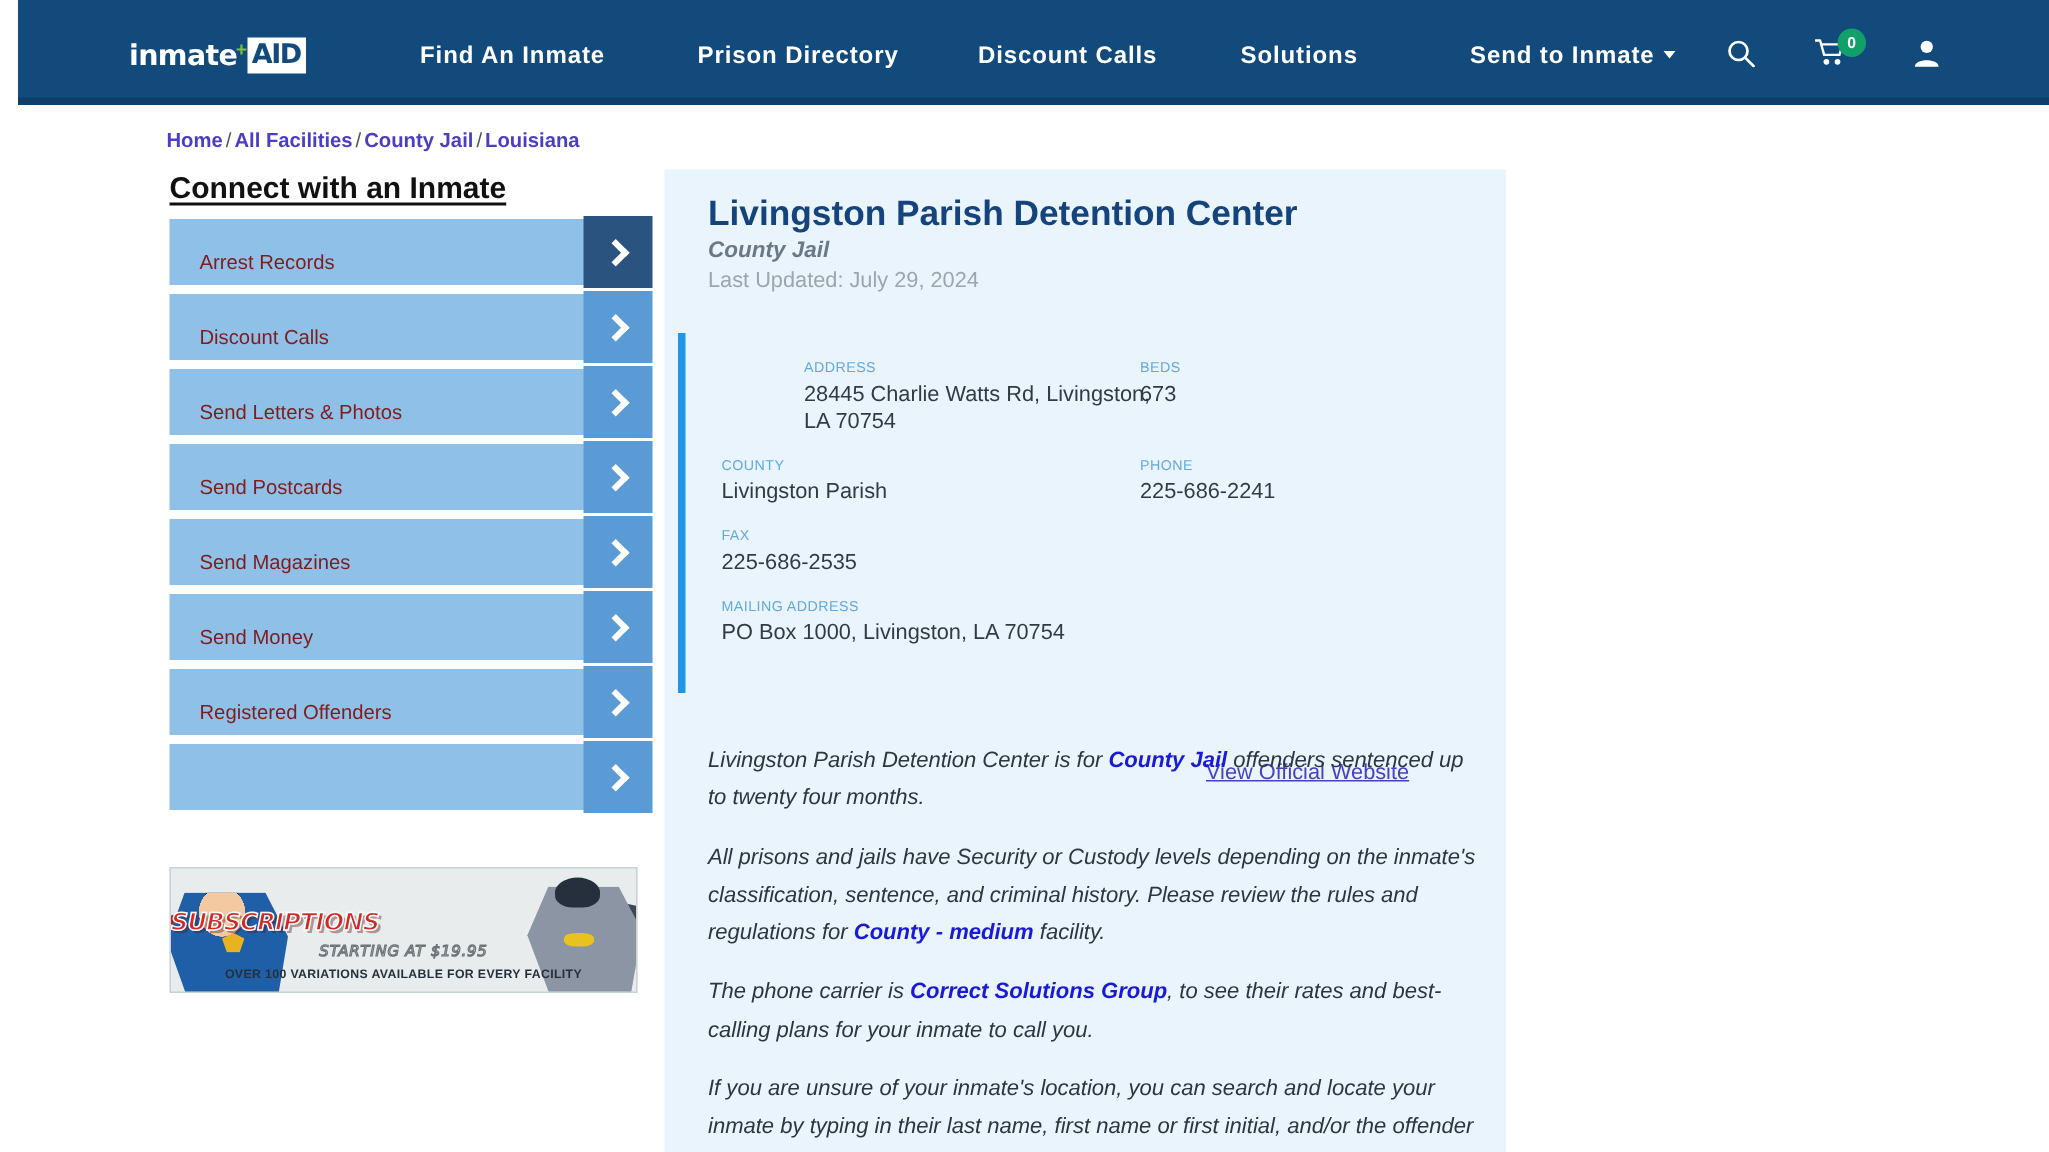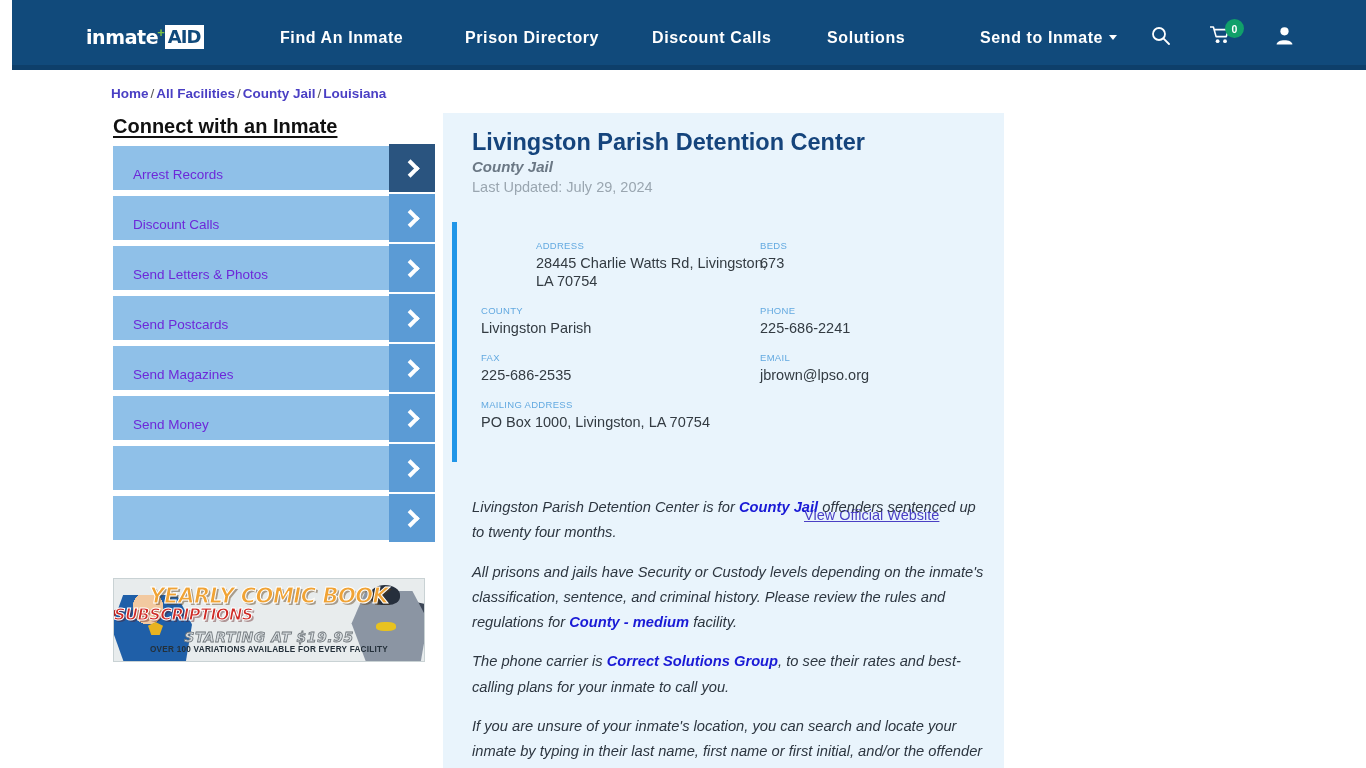--- a/index.html
+++ b/index.html
@@ -74,21 +74,21 @@
     text-decoration: underline; text-underline-offset: 3px;
   }
   #side-buttons { position: absolute; left: 113px; top: 146px; width: 320px; }
   .side-btn {
     position: relative; width: 320px; height: 44px;
     background: #8fc0e8; margin-bottom: 6px; cursor: pointer;
   }
   .side-btn .label {
     position: absolute; left: 20px; top: 0; height: 56px;
     display: flex; align-items: center;
-    color: #6d28d9; font-size: 13.5px;
+    color: #7f1d1d; font-size: 13.5px;
   }
   .arrow-box {
     position: absolute; right: -2px; top: -2px;
     width: 46px; height: 48px; background: #5b9bd5;
     display: flex; align-items: center; justify-content: center;
   }
   .side-btn.active .arrow-box { background: #2a547f; }
   .chev {
     width: 13px; height: 13px;
     border-right: 4px solid #ffffff;
@@ -150,21 +150,21 @@
     font-family: "DejaVu Sans", sans-serif;
     font-size: 16px; font-weight: 700; font-style: italic;
     color: #cf2b26; letter-spacing: -0.5px;
     -webkit-text-stroke: 1px #ffffff;
     text-shadow: 2px 2px 0 rgba(90,20,20,.4);
     z-index: 3;
   }
   .ad-l3 {
     position: absolute; left: 0; right: 0; top: 50px; text-align: center;
     font-family: "DejaVu Sans", sans-serif;
-    font-size: 14px; font-weight: 700; font-style: italic;
+    font-size: 10px; font-weight: 400; font-style: italic;
     color: #d8dde0; -webkit-text-stroke: 0.8px #6d7479;
     letter-spacing: 0.5px; z-index: 3;
   }
   .ad-l4 {
     position: absolute; left: 0; right: 0; top: 66px; text-align: center;
     font-size: 8.2px; font-weight: 700; color: #24303a;
     letter-spacing: 0.25px; z-index: 3;
   }
 
   
@@ -290,40 +290,40 @@
         <span class="chev"></span>
       </span>
   </div>
   <div class="side-btn">
     <span class="label">Send Money</span>
     <span class="arrow-box">
         <span class="chev"></span>
       </span>
   </div>
   <div class="side-btn">
+    <span class="label">Registered Offenders</span>
     <span class="arrow-box">
         <span class="chev"></span>
       </span>
   </div>
   <div class="side-btn">
     <span class="arrow-box">
         <span class="chev"></span>
       </span>
   </div>
 </div>
 
 <div id="ad-banner">
   <div class="cape-left"></div>
   <div class="hero-left"></div>
   <div class="emblem-left"></div>
   <div class="cape-right"></div>
   <div class="hero-right"></div>
   <div class="cowl-right"></div>
   <div class="emblem-right"></div>
-  <div class="ad-l1">YEARLY COMIC BOOK</div>
   <div class="ad-l2">SUBSCRIPTIONS</div>
   <div class="ad-l3">STARTING AT $19.95</div>
   <div class="ad-l4">OVER 100 VARIATIONS AVAILABLE FOR EVERY FACILITY</div>
 </div>
 
 <div id="main-panel">
   <div id="facility-title">Livingston Parish Detention Center</div>
   <div id="facility-type">County Jail</div>
   <div id="facility-updated">Last Updated: July 29, 2024</div>
 
@@ -340,24 +340,20 @@
       <div class="info-label">COUNTY</div>
       <div class="info-value">Livingston Parish</div>
     </div>
     <div class="info-item" style="left:303px; top:83px; width:220px;">
       <div class="info-label">PHONE</div>
       <div class="info-value">225-686-2241</div>
     </div>
     <div class="info-item" style="left:24px; top:130px; width:240px;">
       <div class="info-label">FAX</div>
       <div class="info-value">225-686-2535</div>
-    </div>
-    <div class="info-item" style="left:303px; top:130px; width:220px;">
-      <div class="info-label">EMAIL</div>
-      <div class="info-value">jbrown@lpso.org</div>
     </div>
     <div class="info-item" style="left:24px; top:177px; width:235px;">
       <div class="info-label">MAILING ADDRESS</div>
       <div class="info-value">PO Box 1000, Livingston, LA 70754</div>
     </div>
     <a id="link-official">View Official Website</a>
   </div>
 
   <div id="body-copy">
     <p>

